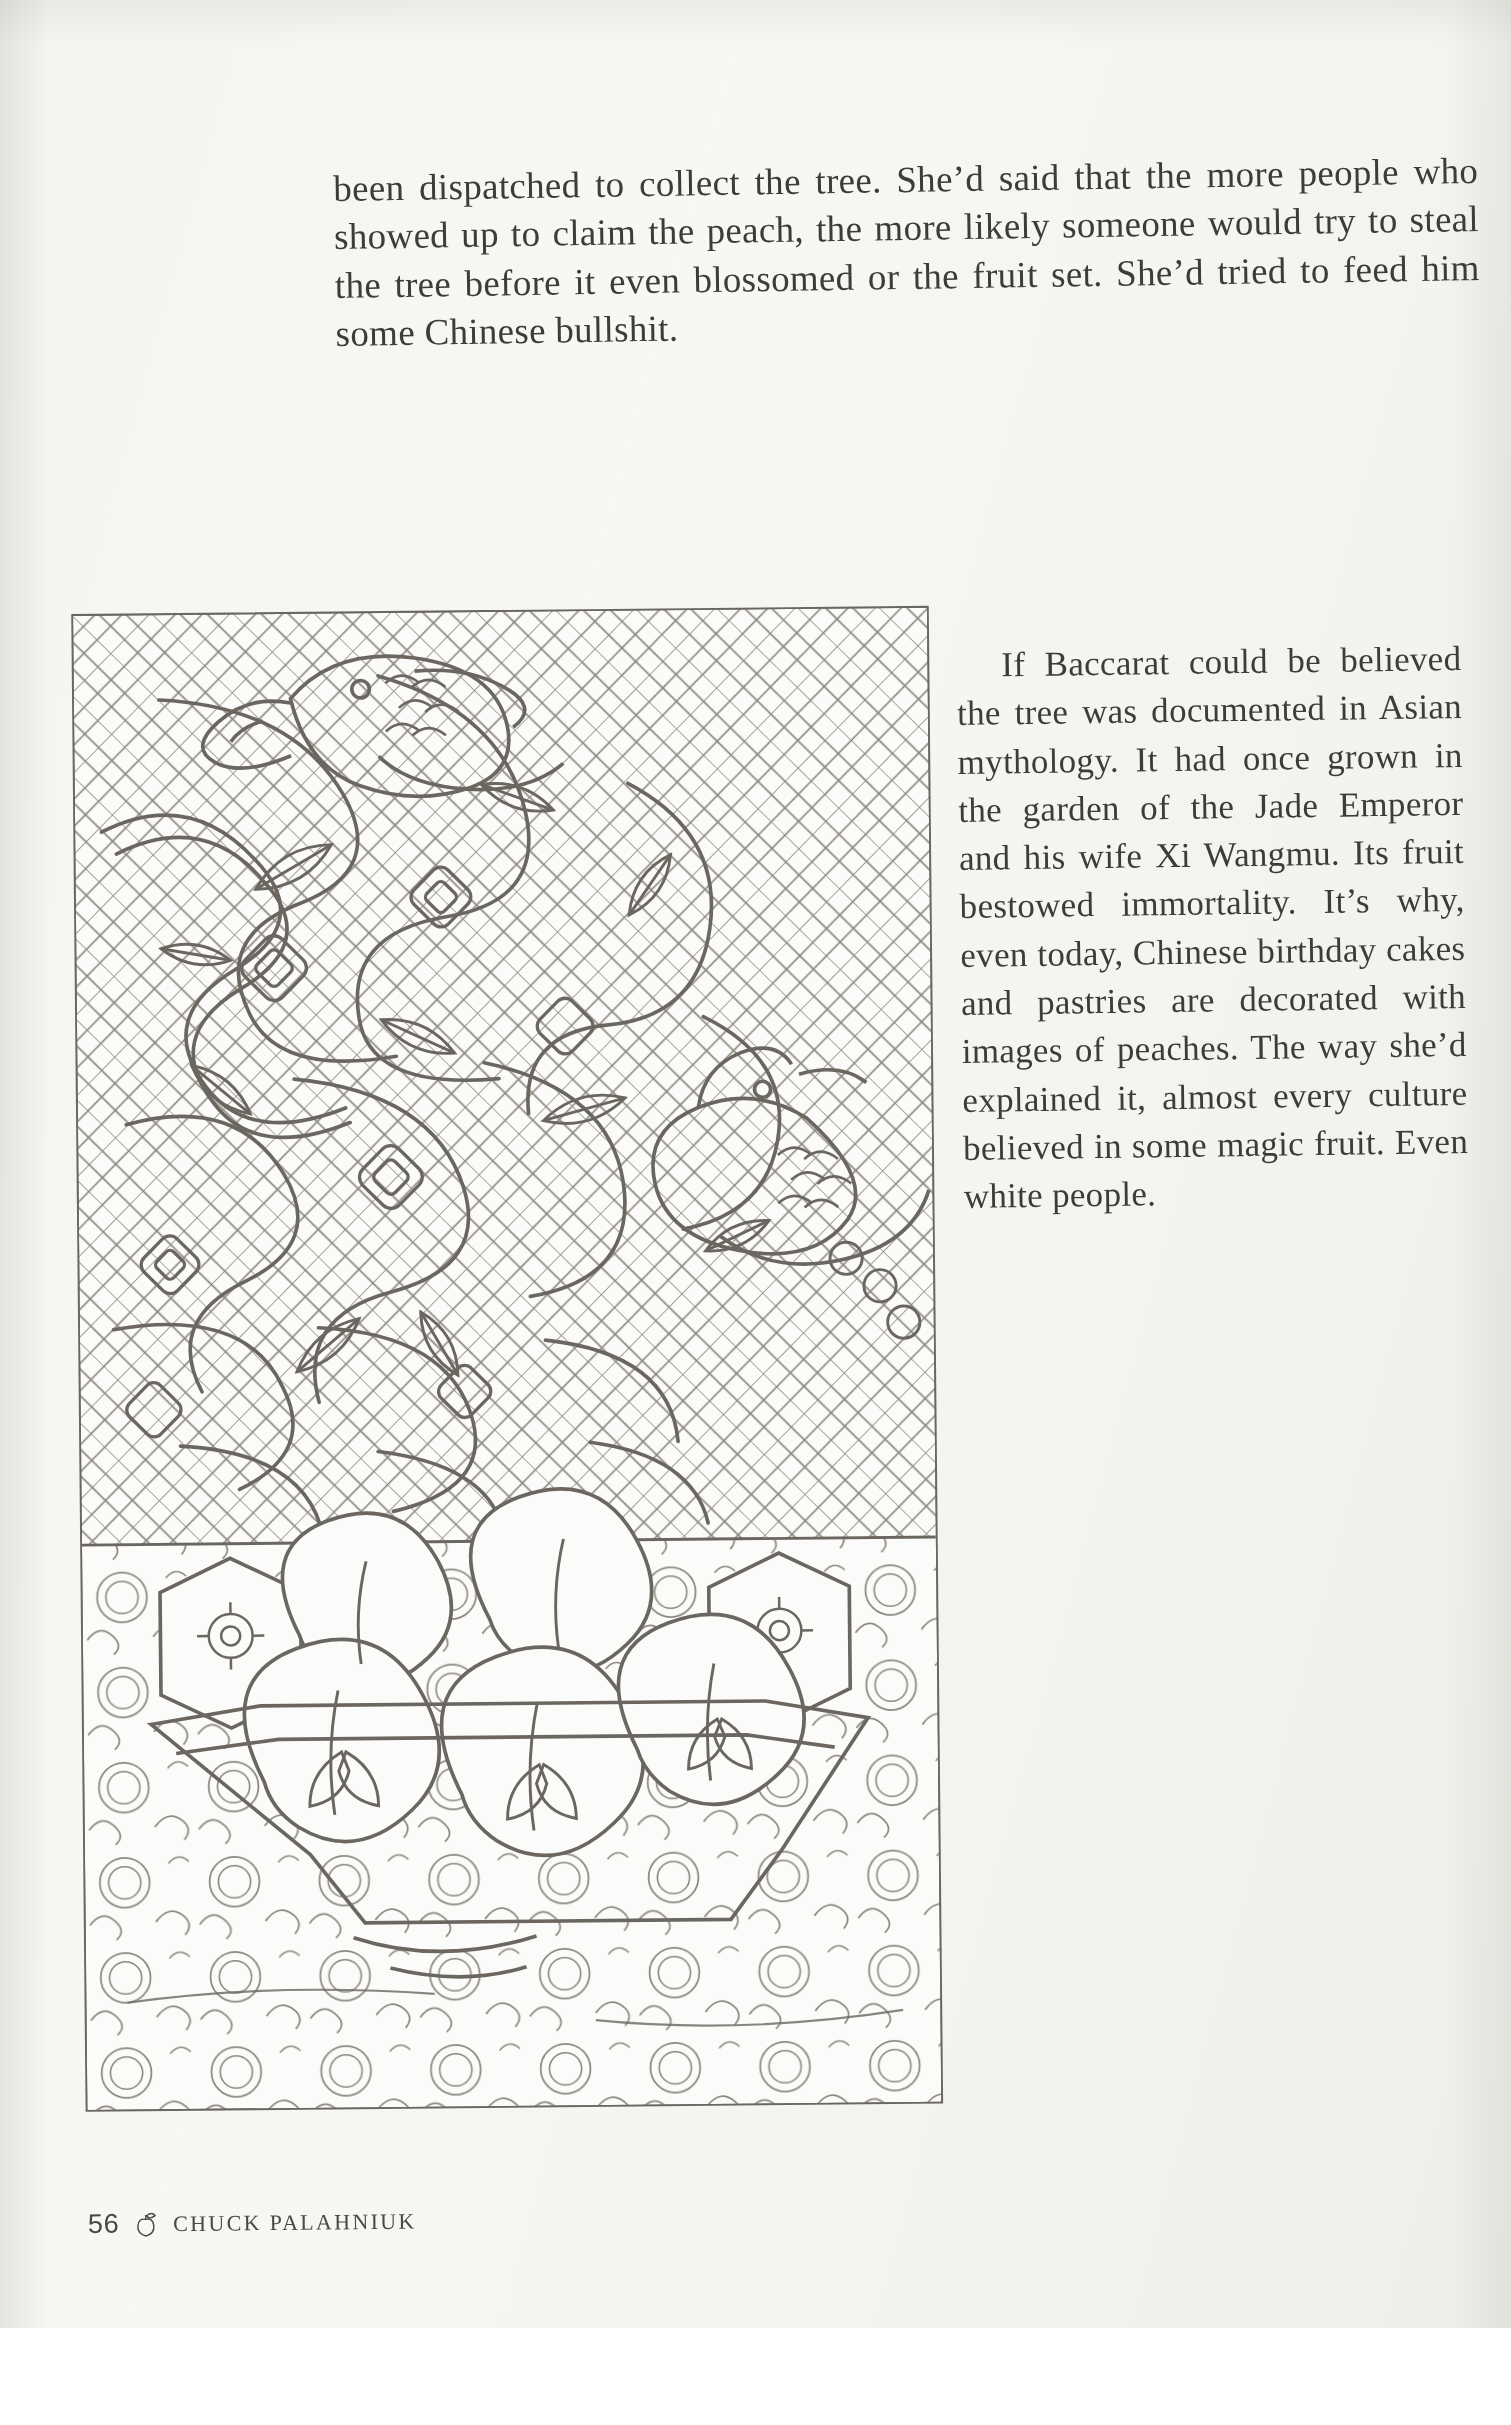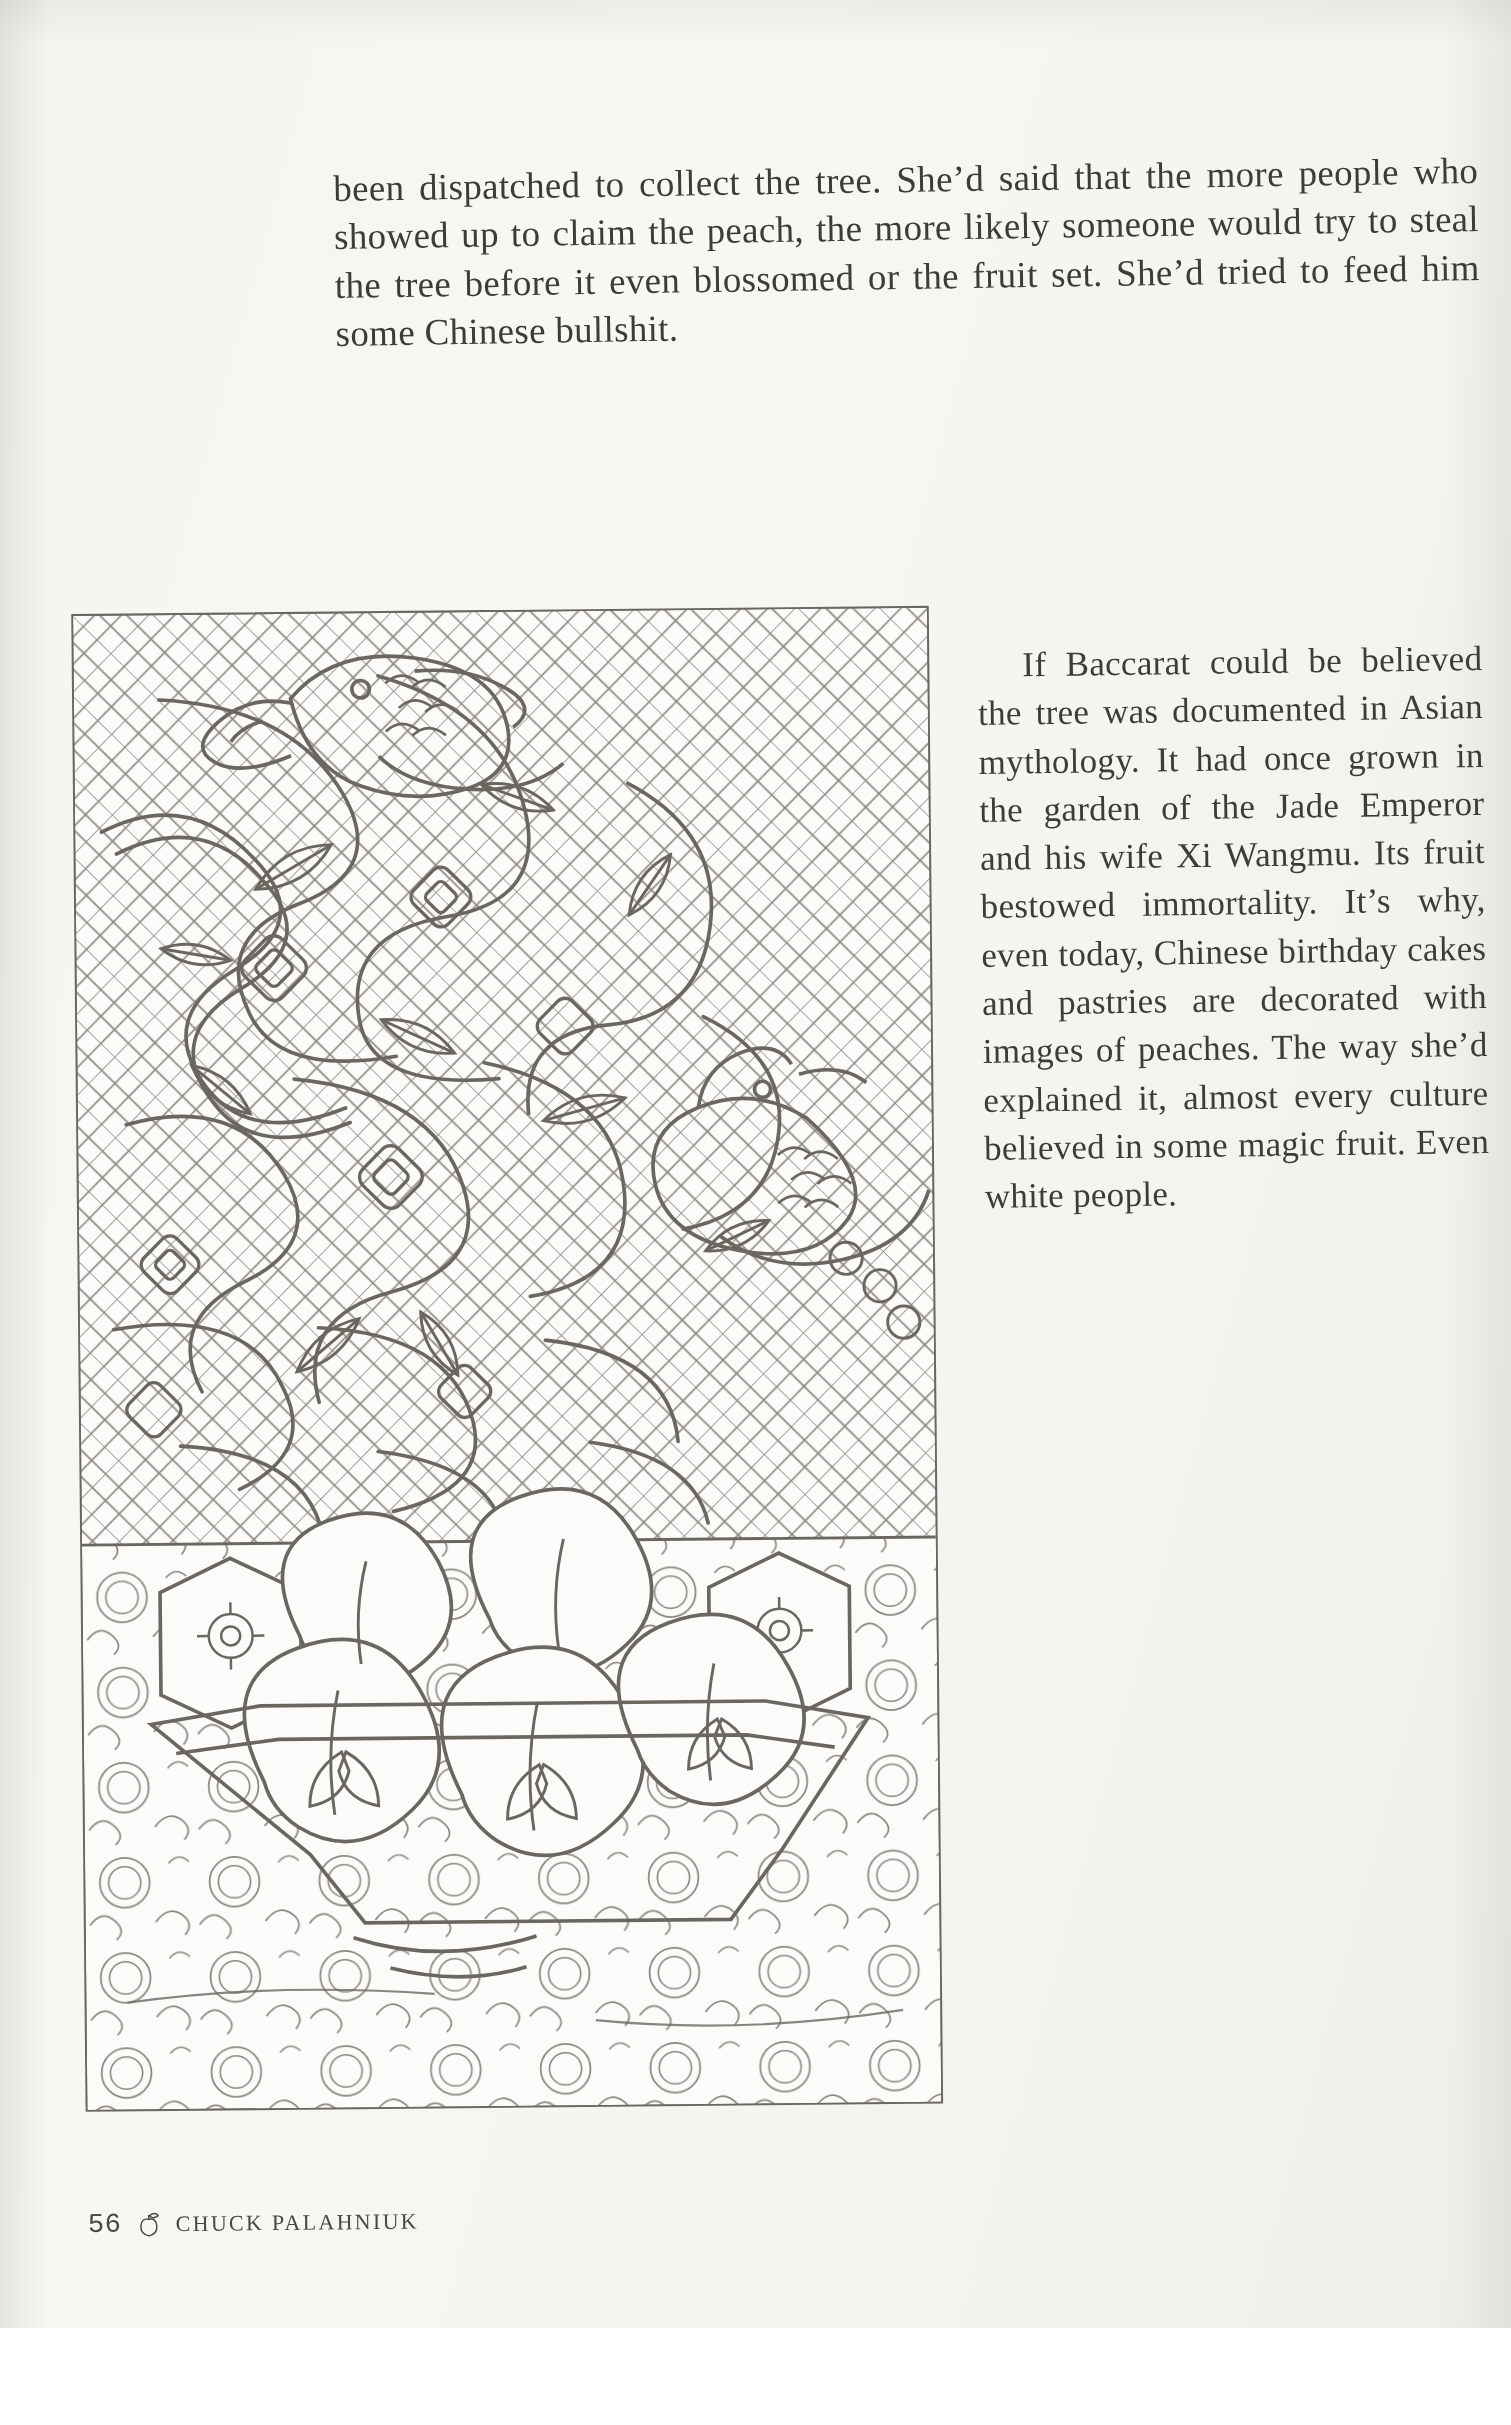--- a/index.html
+++ b/index.html
@@ -62,21 +62,21 @@
     text-justify: inter-word;
   }
   .top-block .body-text {
     transform: rotate(-0.9deg);
     transform-origin: left top;
   }
 
   
   .right-col {
     position: absolute;
-    left: 977px;
+    left: 956px;
     top: 607px;
     width: 505px;
   }
   .right-col .body-text {
     font-size: 35px;
     line-height: 1.38;
     transform: rotate(-0.8deg);
     transform-origin: left top;
   }
   .indent {
@@ -105,21 +105,21 @@
     position: absolute;
     left: 88px;
     bottom: 88px;
     display: flex;
     align-items: center;
     gap: 16px;
     transform: rotate(-0.6deg);
     transform-origin: left bottom;
   }
   .folio {
-    font-family: Liberation Mono, monospace;
+    font-family: Liberation Sans, sans-serif;
     font-size: 27px;
     color: #4a4845;
     letter-spacing: 0.7px;
     text-align: center;
   }
   .footer-orn {
     width: 22px;
     height: 26px;
     display: inline-block;
   }

